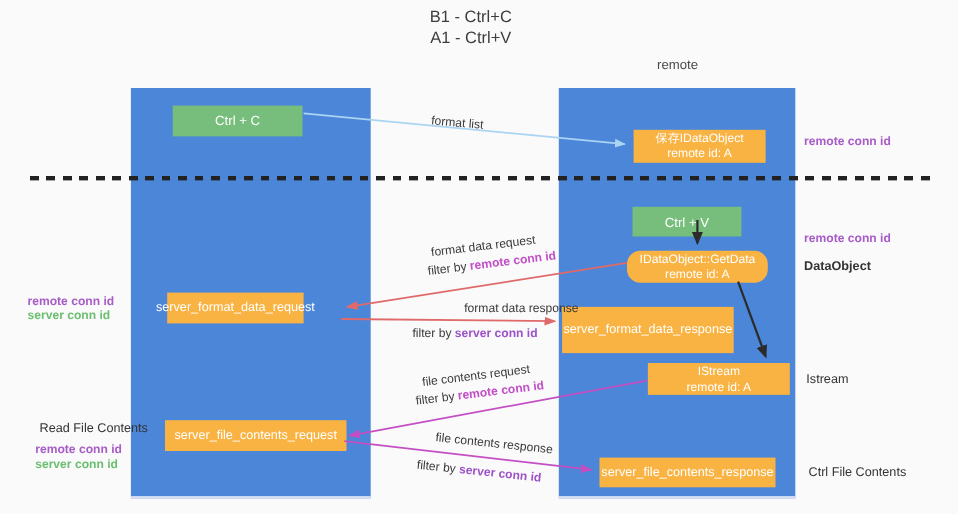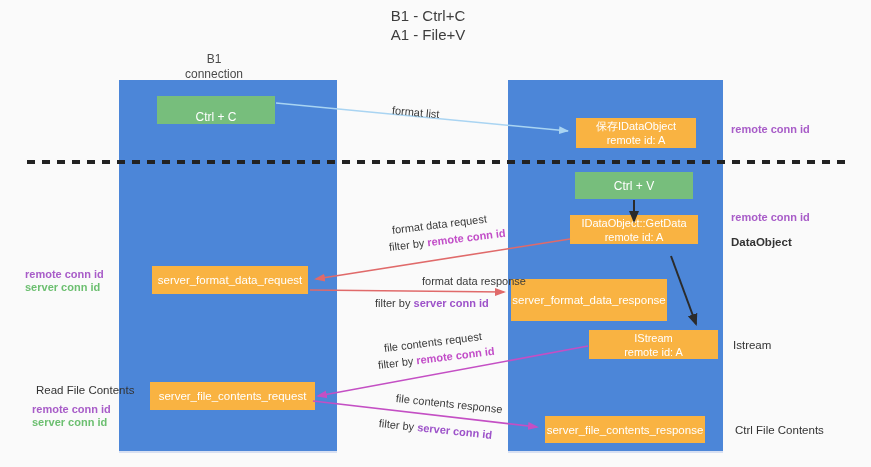--- a/index.html
+++ b/index.html
@@ -51,54 +51,51 @@
   .lgroup .purple{color:#a85cc8;font-weight:bold;font-size:11px;}
   .lgroup .greenlbl{color:#6cbf70;font-weight:bold;font-size:11px;}
 </style>
 </head>
 <body>
 
 <div class="canvas">
 
   <div class="title-block">
     <div>B1 - Ctrl+C</div>
-    <div>A1 - File+V</div>
+    <div>A1 - Ctrl+V</div>
   </div>
 
-  <div class="lane-header" style="left:154px;">
-    <div>B1</div>
-    <div>connection</div>
-  </div>
   <div class="lane-header" style="left:556px;">
+    <div>remote</div>
   </div>
 
   <div class="lane" style="left:119px;width:218px;"></div>
   <div class="lane" style="left:508px;width:215px;"></div>
 
   <div class="dashed-line"></div>
 
-  <div class="node green single" style="left:157px;top:96px;width:118px;height:28px;align-items:flex-end;">
+  <div class="node green single" style="left:157px;top:96px;width:118px;height:28px;">
     <span>Ctrl + C</span>
   </div>
 
   <div class="node orange two" style="left:576px;top:118px;width:120px;height:30px;">
     <div class="l1">保存IDataObject</div>
     <div class="l2">remote id: A</div>
   </div>
 
-  <div class="node green single" style="left:575px;top:172px;width:118px;height:27px;">
+  <div class="node green single" style="left:575px;top:188px;width:99px;height:27px;">
     <span>Ctrl + V</span>
   </div>
 
-  <div class="node orange two" style="left:570px;top:215px;width:128px;height:29px;">
+  <div class="node orange two" style="left:570px;top:228px;width:128px;height:29px;border-radius:12px;">
     <div class="l1">IDataObject::GetData</div>
     <div class="l2">remote id: A</div>
   </div>
 
-  <div class="node orange single" style="left:152px;top:266px;width:156px;height:28px;font-size:11.5px;">
+  <div class="node orange single" style="left:152px;top:266px;width:124px;height:28px;font-size:11.5px;">
     <span>server_format_data_request</span>
   </div>
 
   <div class="node orange single" style="left:511px;top:279px;width:156px;height:42px;font-size:11.5px;">
     <span>server_format_data_response</span>
   </div>
 
   <div class="node orange two" style="left:589px;top:330px;width:129px;height:29px;">
     <div class="l1">IStream</div>
     <div class="l2">remote id: A</div>

